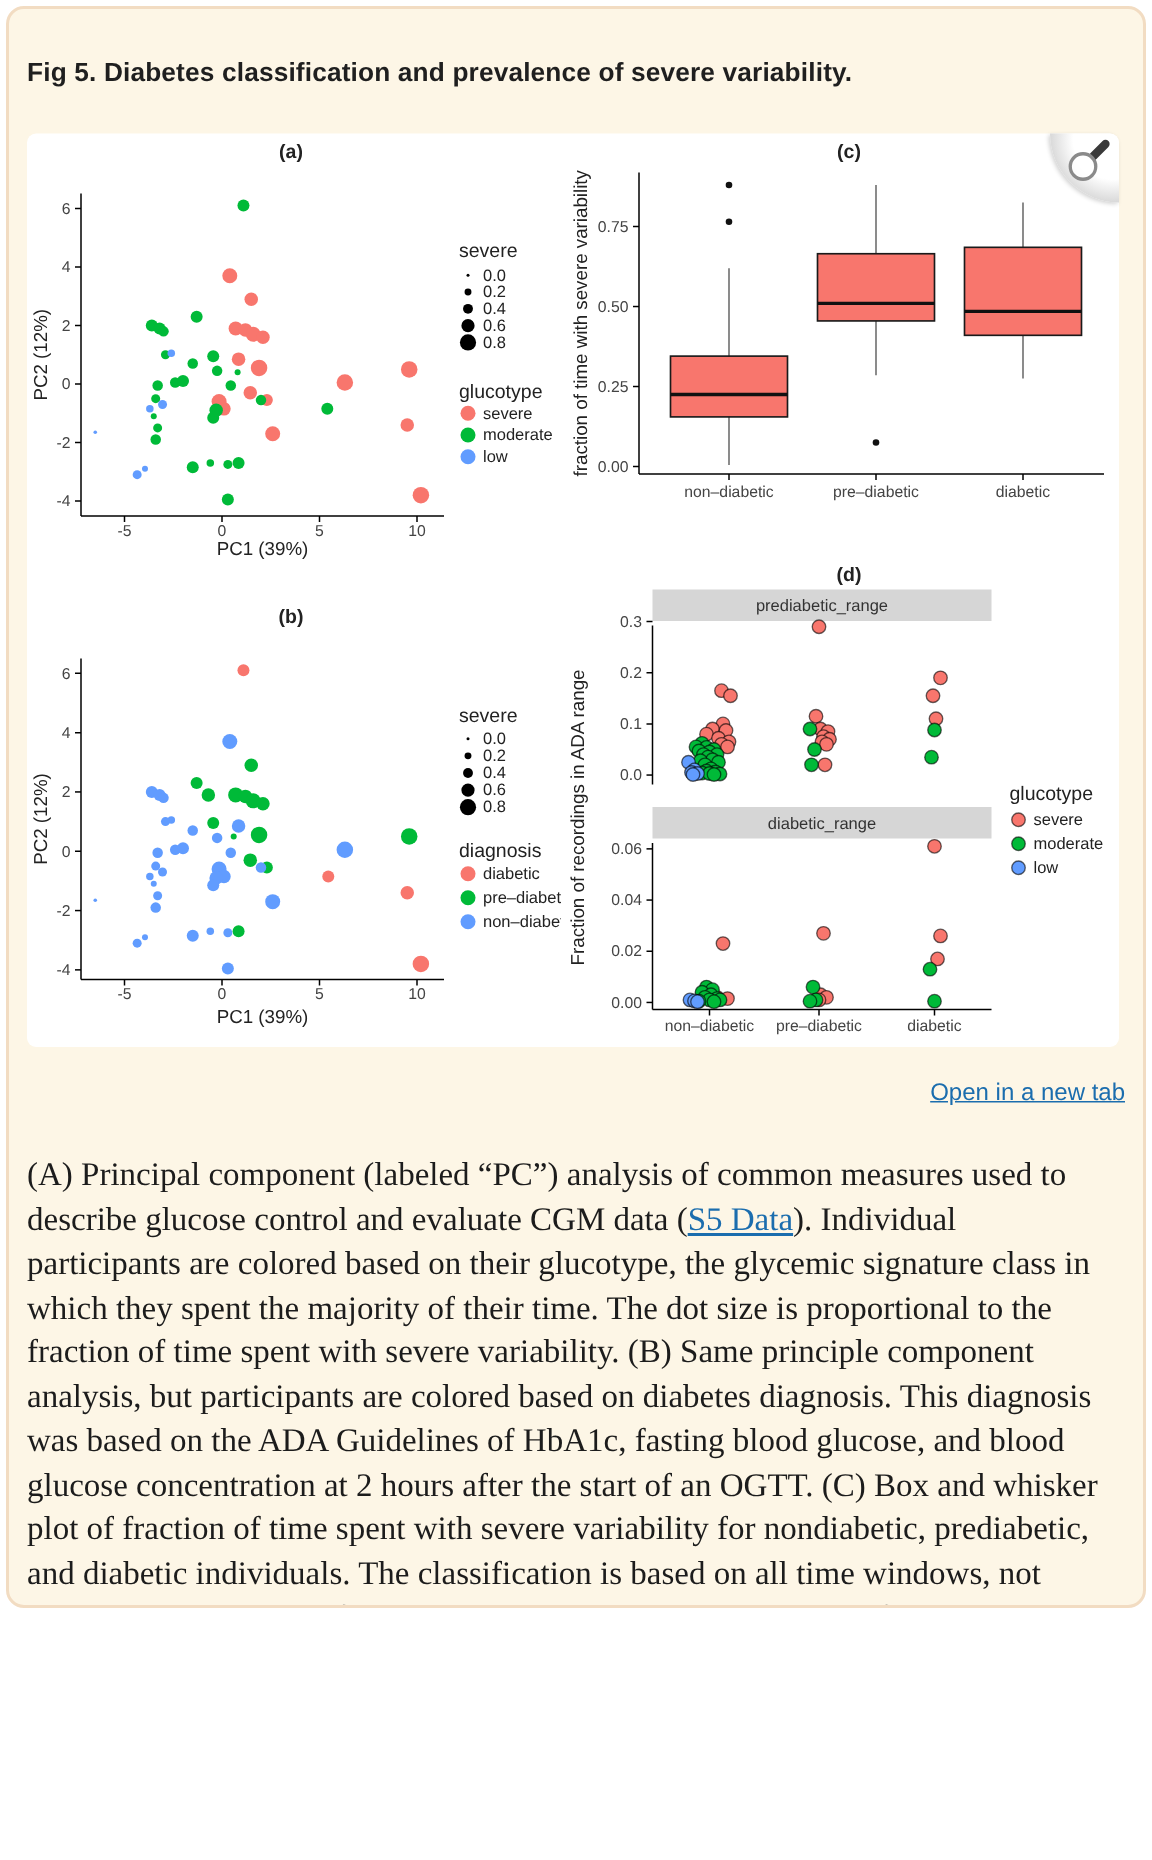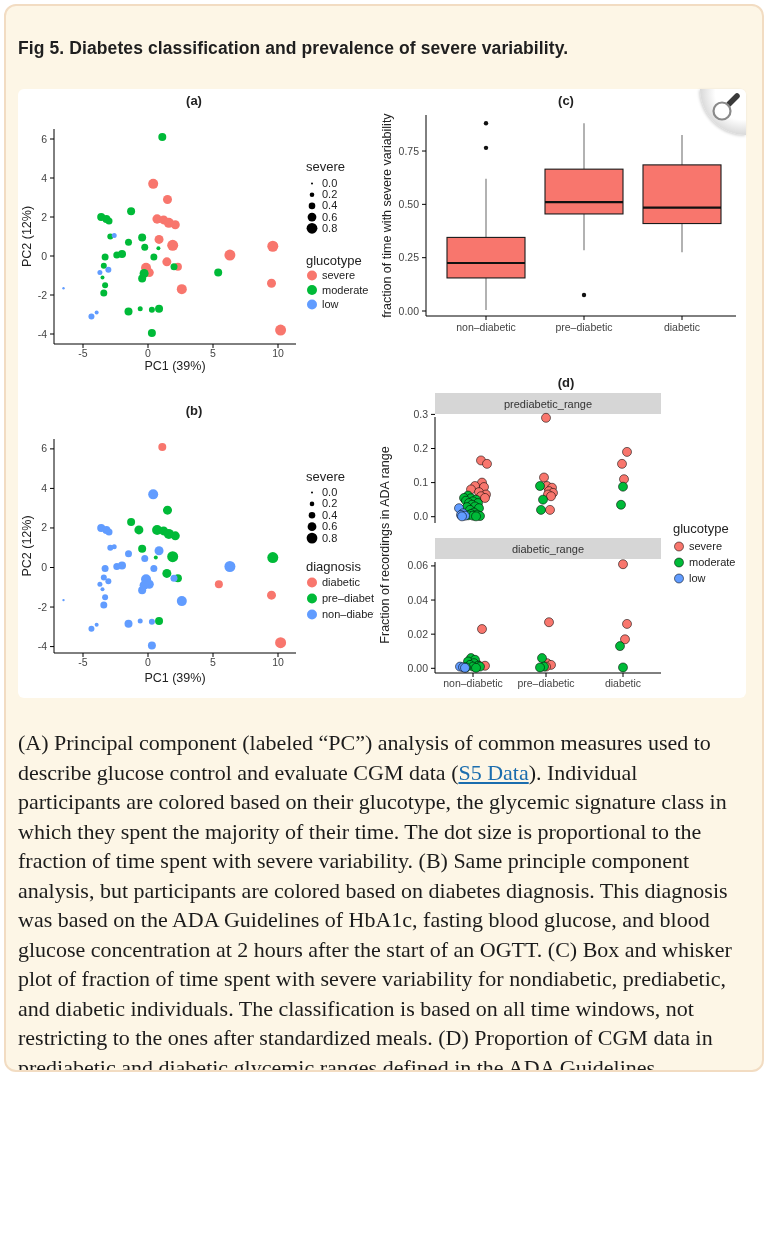--- a/index.html
+++ b/index.html
@@ -398,15 +398,18 @@
         </svg>
     </div>
     <button class="magnifier" aria-label="zoom figure">
       <svg width="34" height="34" viewBox="0 0 34 34" style="position:absolute;top:2px;right:4px;">
         <line x1="21" y1="13" x2="29" y2="5" stroke="#3a3a3a" stroke-width="5.5" stroke-linecap="round"></line>
         <circle cx="14" cy="20" r="8.5" fill="rgba(255,255,255,0.85)" stroke="#8a8a8a" stroke-width="2.2"></circle>
       </svg>
     </button>
   </div>
 
+  <div class="open-row">
+    <a class="open-link" href="#">Open in a new tab</a>
+  </div>
 
   <p class="caption"><span>(A) Principal component (labeled “PC”) analysis of common measures used to describe glucose control and evaluate CGM data (</span><a href="#" class="cap-link">S5 Data</a><span>). Individual participants are colored based on their glucotype, the glycemic signature class in which they spent the majority of their time. The dot size is proportional to the fraction of time spent with severe variability. (B) Same principle component analysis, but participants are colored based on diabetes diagnosis. This diagnosis was based on the ADA Guidelines of HbA1c, fasting blood glucose, and blood glucose concentration at 2 hours after the start of an OGTT. (C) Box and whisker plot of fraction of time spent with severe variability for nondiabetic, prediabetic, and diabetic individuals. The classification is based on all time windows, not restricting to the ones after standardized meals. (D) Proportion of CGM data in prediabetic and diabetic glycemic ranges defined in the ADA Guidelines. Participants are grouped by their diabetes diagnosis and colored by their glucotype. Some normoglycemic participants who demonstrated the severe glucotype reached prediabetic glycemic levels up to 15% of the time and diabetic glycemic levels 2% of the time. ADA, American Diabetes Association; CGM, continuous glucose monitoring; OGTT, oral glucose tolerance test.</span></p>
 </div>
 
 </body></html>

